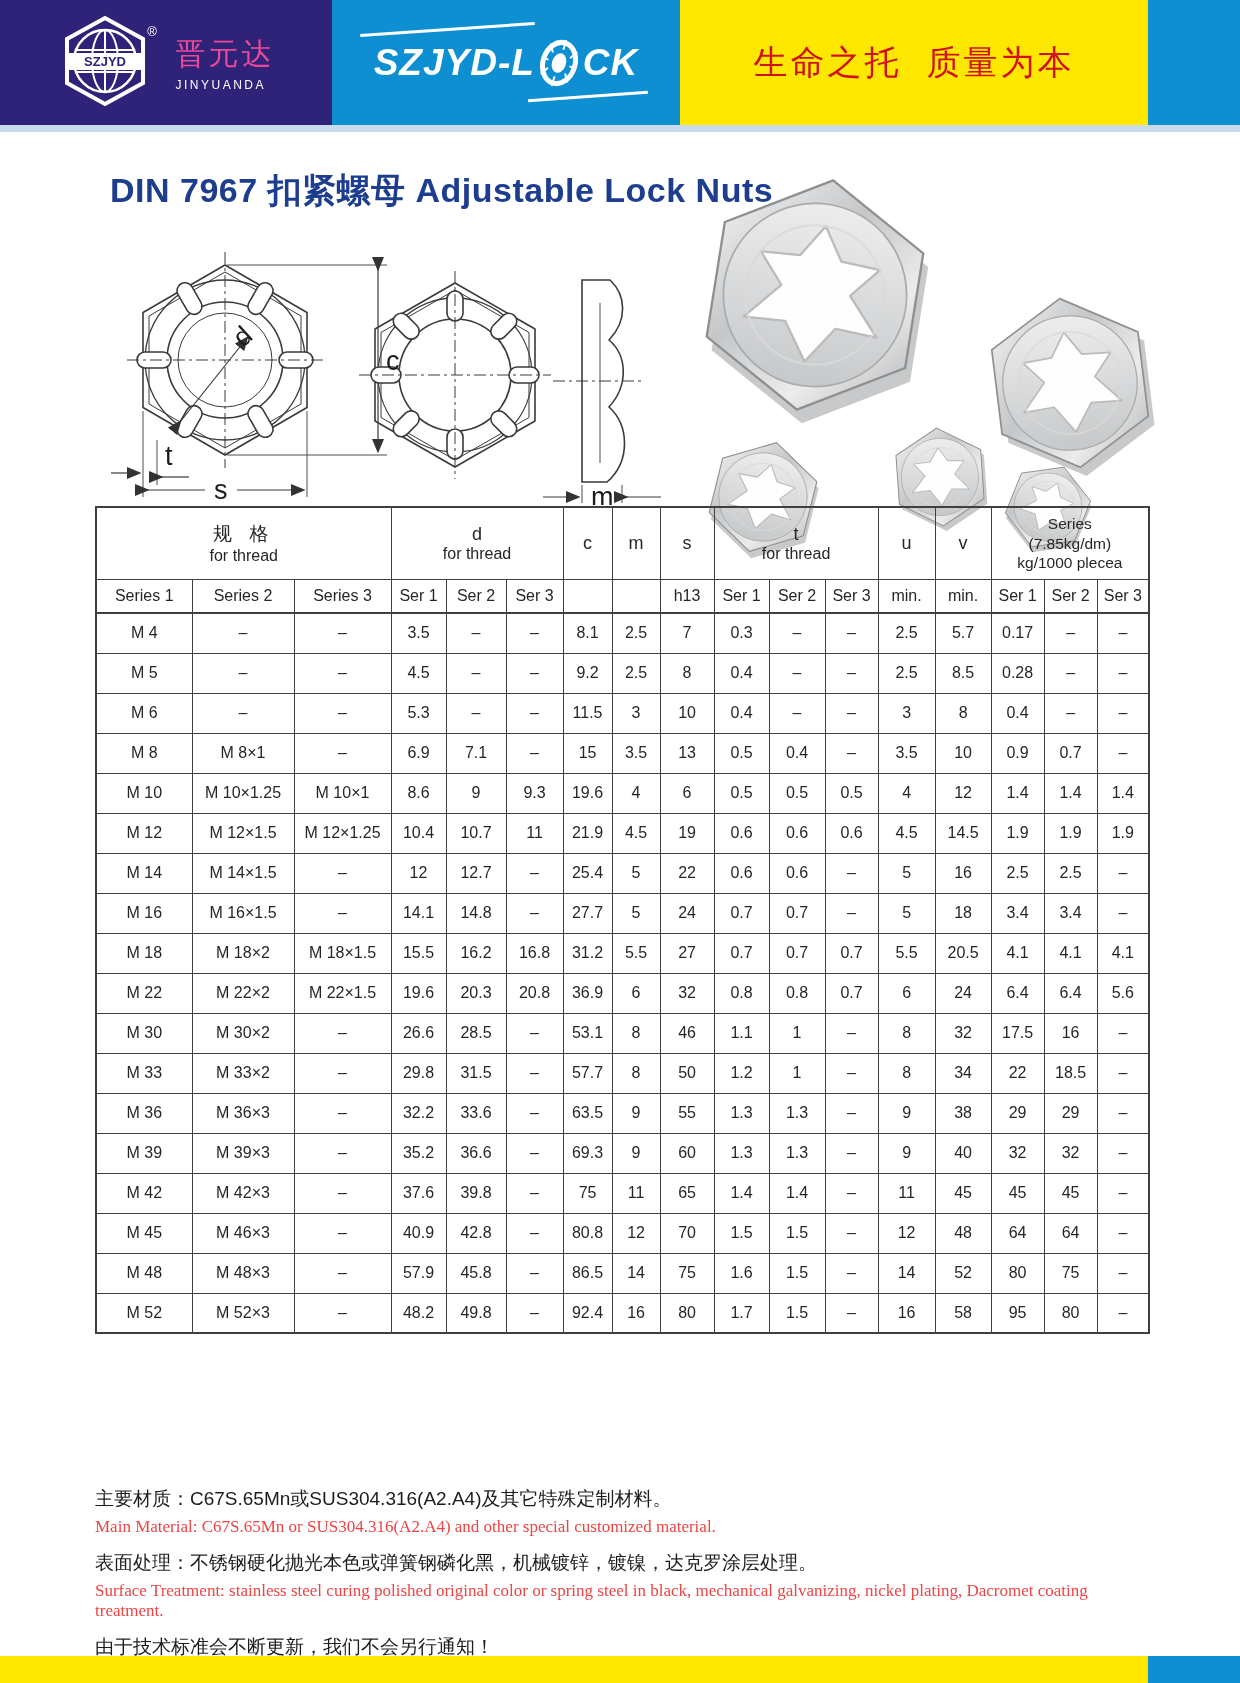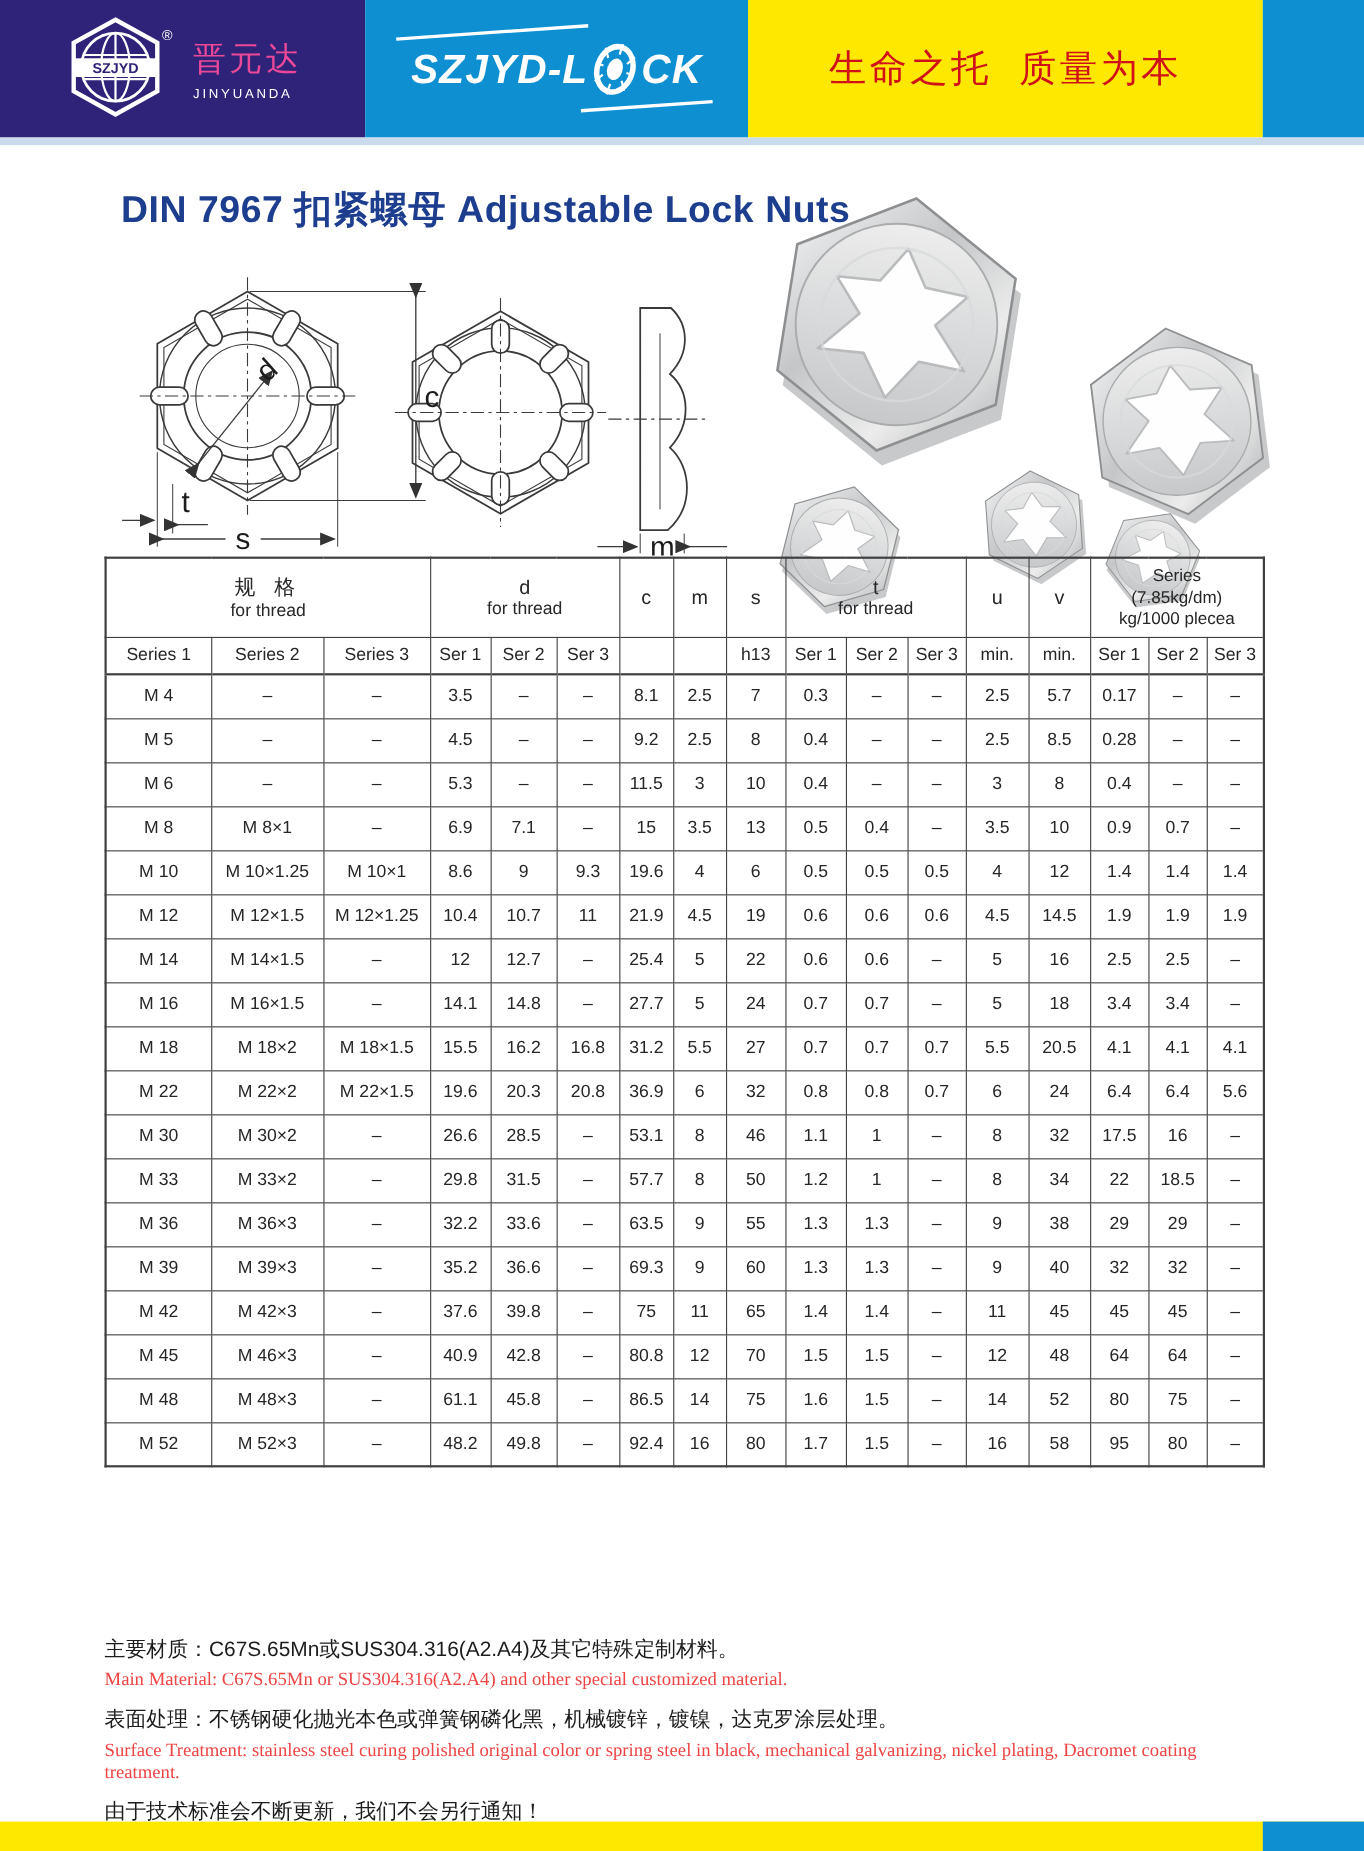--- a/index.html
+++ b/index.html
@@ -583,21 +583,21 @@
           <td>12</td>
           <td>48</td>
           <td>64</td>
           <td>64</td>
           <td>–</td>
         </tr>
         <tr>
           <td>M 48</td>
           <td>M 48×3</td>
           <td>–</td>
-          <td>61.1</td>
+          <td>57.9</td>
           <td>45.8</td>
           <td>–</td>
           <td>86.5</td>
           <td>14</td>
           <td>75</td>
           <td>1.6</td>
           <td>1.5</td>
           <td>–</td>
           <td>14</td>
           <td>52</td>

